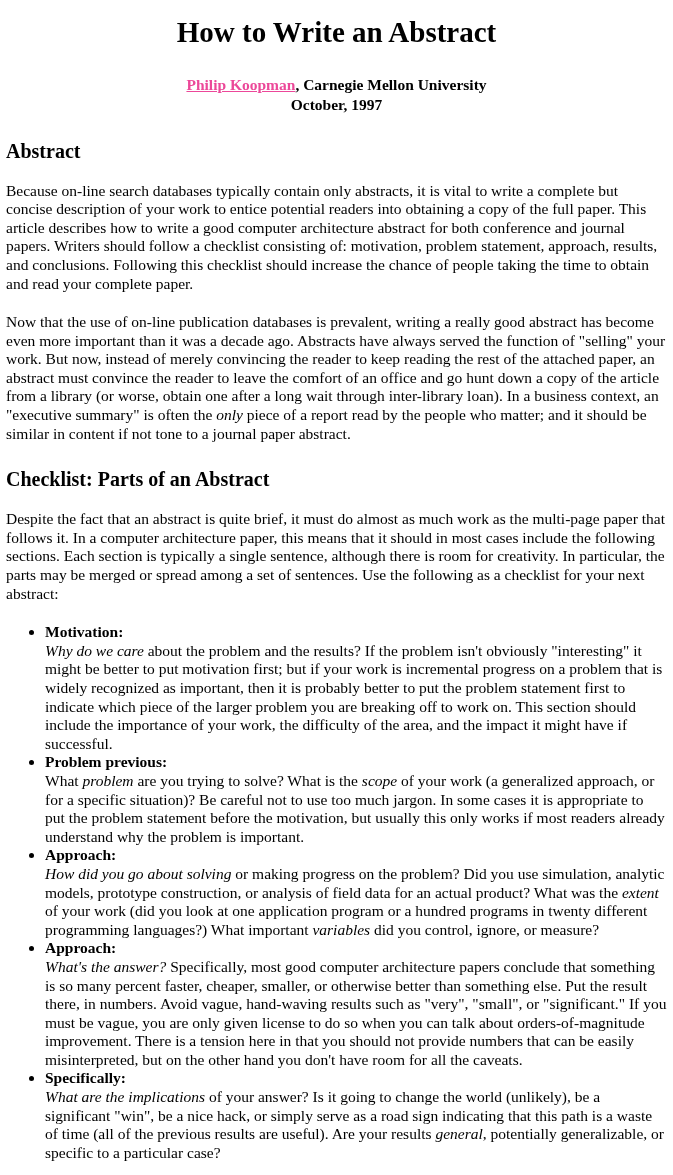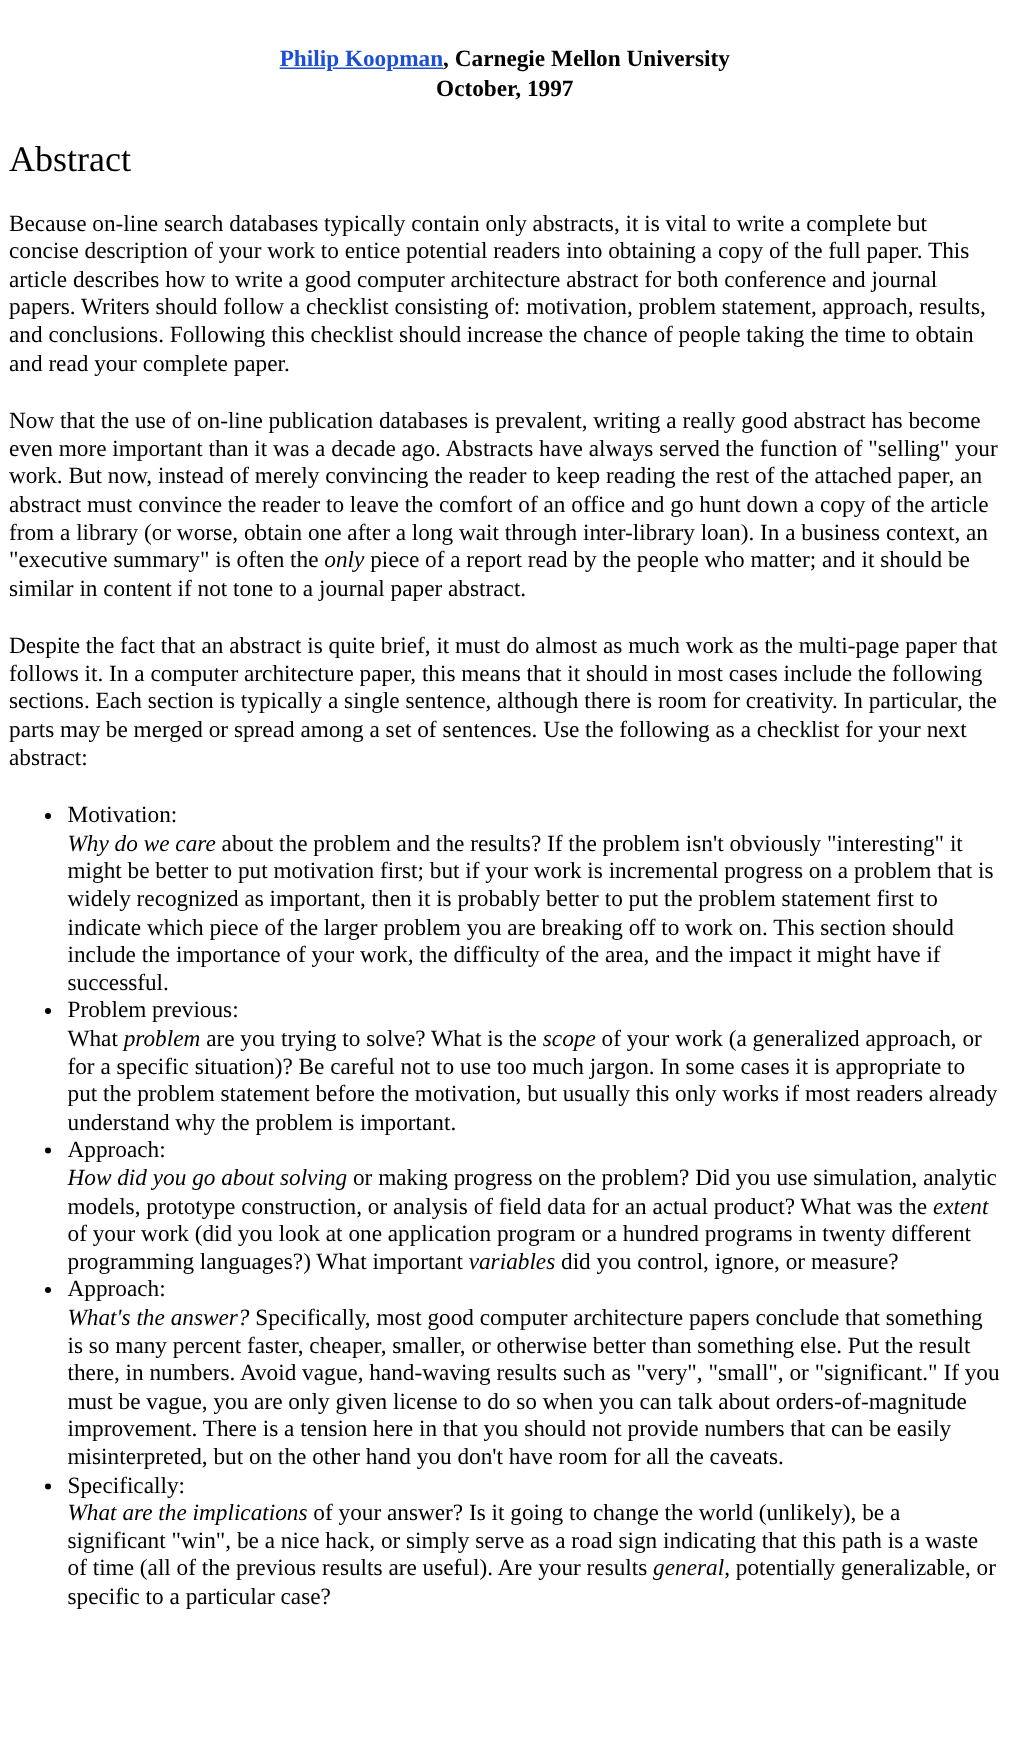--- a/index.html
+++ b/index.html
@@ -23,65 +23,67 @@
     text-align: center;
     margin: 12px 0 0 0;
     line-height: 1.15;
   }
   .byline {
     text-align: center;
     font-weight: bold;
     margin-top: 27px;
   }
   .byline a {
-    color: #1d4ed8;
+    color: #ec4899;
     text-decoration: underline;
   }
   .dateline {
     text-align: center;
     font-weight: bold;
     margin-top: 1px;
   }
   h2.section-heading {
-    font-size: 24px;
-    font-weight: normal;
+    font-size: 20px;
+    font-weight: bold;
     margin: 25px 0 14px 0;
     line-height: 1.1;
   }
   p.body-text {
     margin: 20px 0;
   }
   ul.checklist {
     margin: 14px 0 0 0;
     padding-left: 39px;
   }
   ul.checklist li {
     margin: 0;
     padding: 0;
   }
   i { font-style: italic; }
-  b { font-weight: normal; margin-top: 36px; }
+  b { font-weight: bold; margin-top: 36px; }
 </style>
 </head>
 <body>
 
 <div class="page">
 
+  <h1 class="doc-title">How to Write an Abstract</h1>
 
   <div class="byline"><a href="#">Philip Koopman</a><span>, Carnegie Mellon University</span></div>
 
   <div class="dateline">October, 1997</div>
 
   <h2 class="section-heading">Abstract</h2>
 
   <p class="body-text"><span>Because on-line search databases typically contain only abstracts, it is vital to write a complete but concise description of your work to entice potential readers into obtaining a copy of the full paper. This article describes how to write a good computer architecture abstract for both conference and journal papers. Writers should follow a checklist consisting of: motivation, problem statement, approach, results, and conclusions. Following this checklist should increase the chance of people taking the time to obtain and read your complete paper.</span></p>
 
 
   <p class="body-text"><span>Now that the use of on-line publication databases is prevalent, writing a really good abstract has become even more important than it was a decade ago. Abstracts have always served the function of "selling" your work. But now, instead of merely convincing the reader to keep reading the rest of the attached paper, an abstract must convince the reader to leave the comfort of an office and go hunt down a copy of the article from a library (or worse, obtain one after a long wait through inter-library loan). In a business context, an "executive summary" is often the </span><i>only</i><span> piece of a report read by the people who matter; and it should be similar in content if not tone to a journal paper abstract.</span></p>
 
+  <h2 class="section-heading">Checklist: Parts of an Abstract</h2>
 
   <p class="body-text"><span>Despite the fact that an abstract is quite brief, it must do almost as much work as the multi-page paper that follows it. In a computer architecture paper, this means that it should in most cases include the following sections. Each section is typically a single sentence, although there is room for creativity. In particular, the parts may be merged or spread among a set of sentences. Use the following as a checklist for your next abstract:</span></p>
 
   <ul class="checklist">
 
     <li>
       <b>Motivation:</b><br>
       <span><i>Why do we care</i><span> about the problem and the results? If the problem isn't obviously "interesting" it might be better to put motivation first; but if your work is incremental progress on a problem that is widely recognized as important, then it is probably better to put the problem statement first to indicate which piece of the larger problem you are breaking off to work on. This section should include the importance of your work, the difficulty of the area, and the impact it might have if successful.</span></span>
     </li>
 

